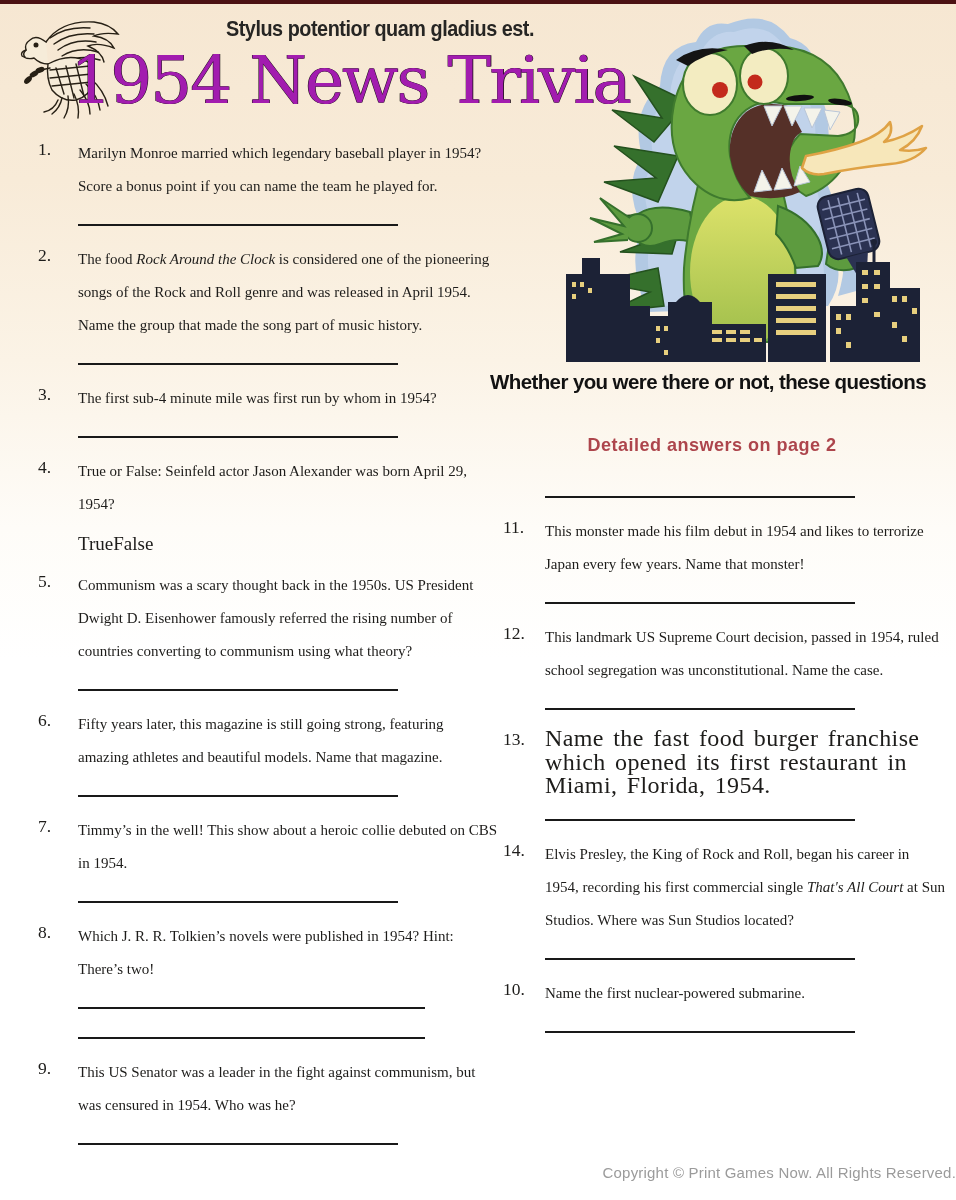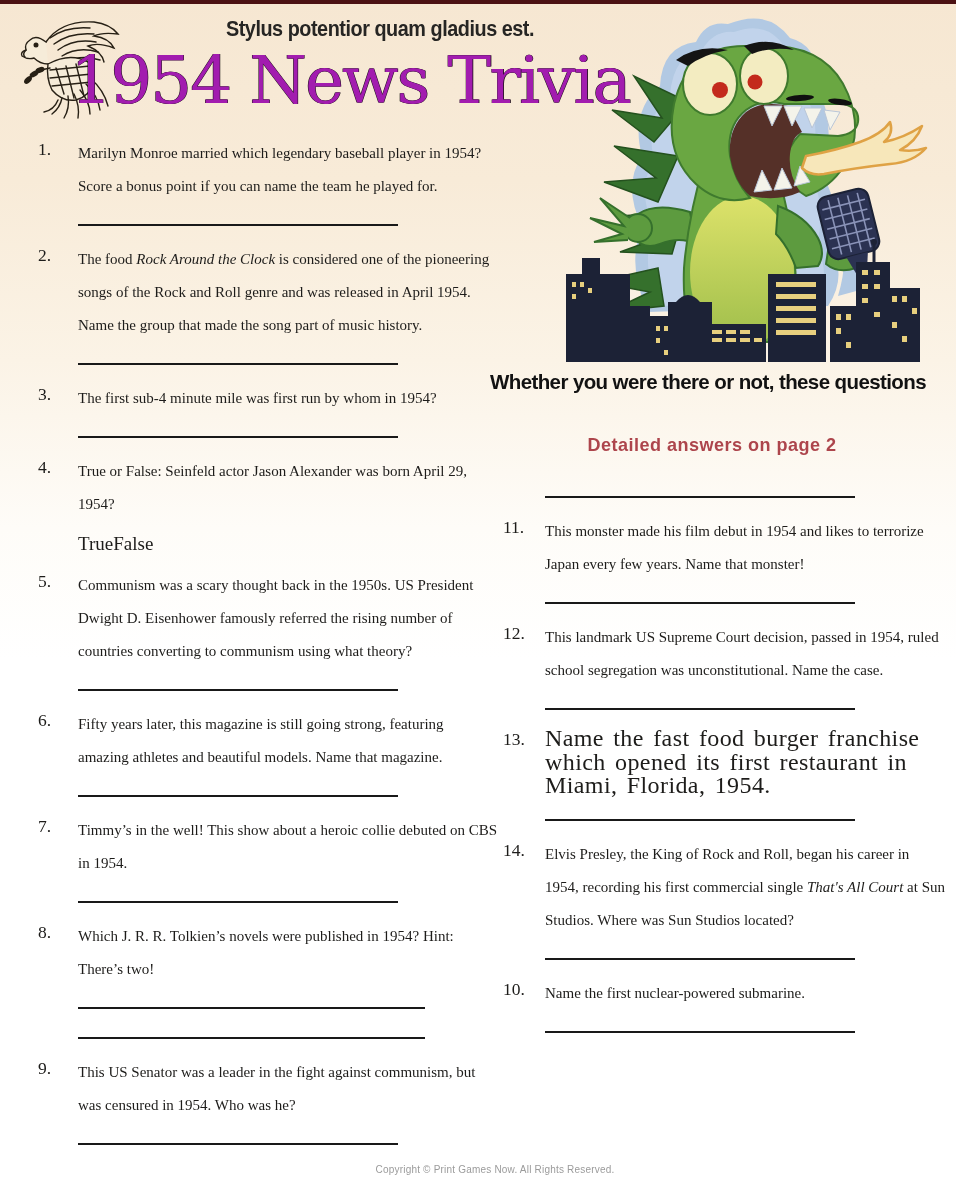--- a/index.html
+++ b/index.html
@@ -62,22 +62,22 @@
   .answer-line.long { width:347px; }
   .answer-line.long + .answer-line.long { margin-top:28px; }
 
   .tf-row {
     display:flex; margin-left:58px; font-size:19px;
     line-height:25px; margin-top:10px; margin-bottom:13px;
   }
 
   
   .copyright {
-    position:absolute; top:1164px; left:0; right:0; text-align:center;
-    font-family:"Liberation Sans", sans-serif; font-size:10px; color:#9b9b9b;
+    position:absolute; top:1164px; left:0; right:0; text-align:right;
+    font-family:"Liberation Sans", sans-serif; font-size:15px; color:#9b9b9b;
     letter-spacing:0.2px;
     margin-left:34px;
   }
 </style>
 </head>
 <body>
 
 <div class="top-rule"></div>
 
 <div class="eagle-wrap">

